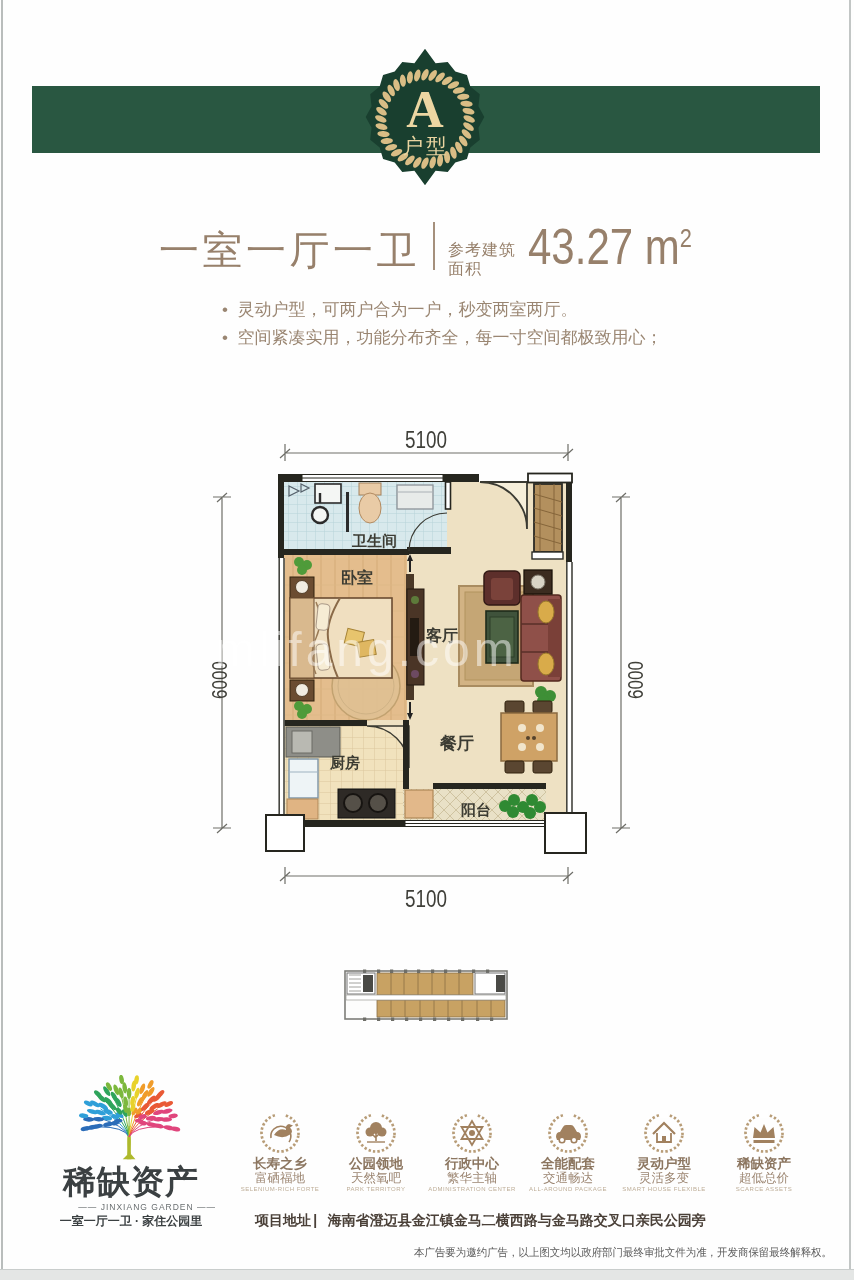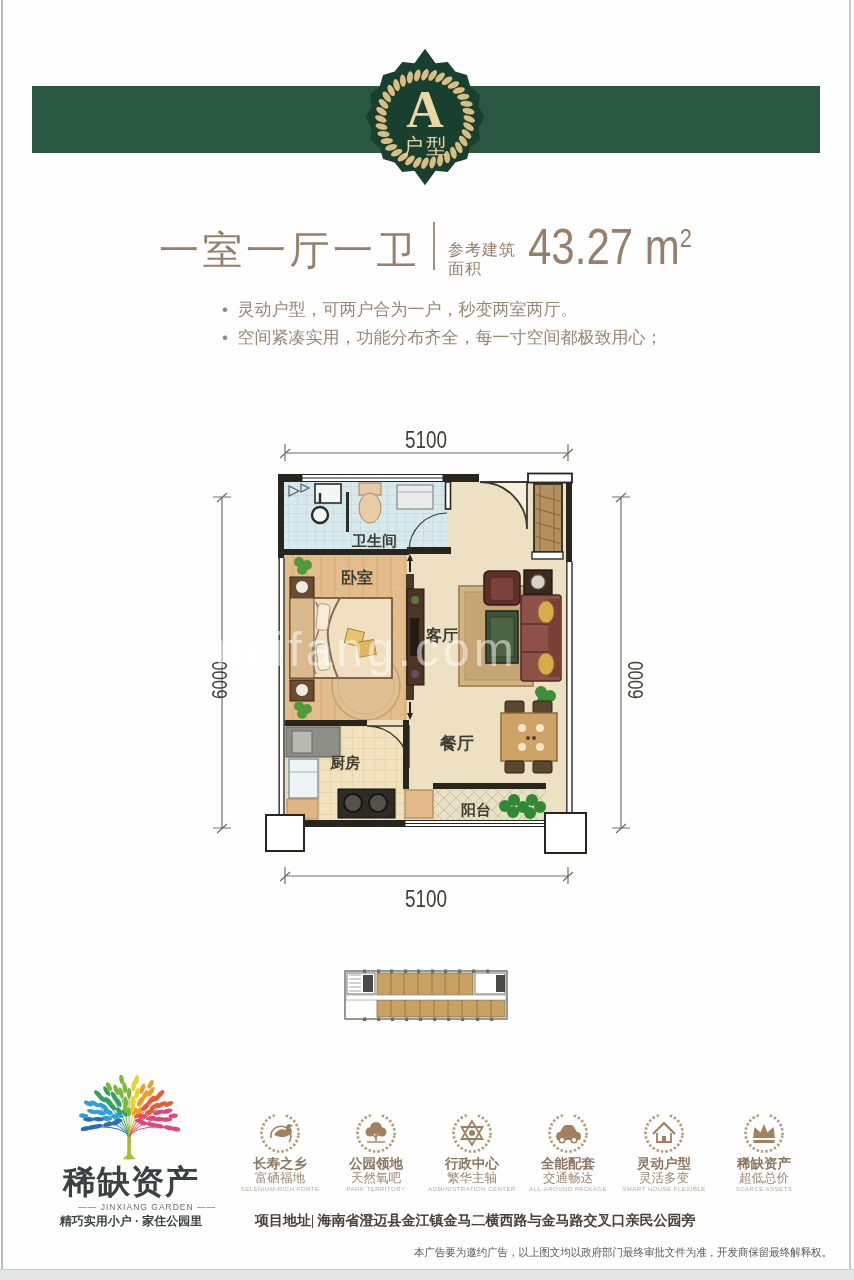--- a/index.html
+++ b/index.html
@@ -468,21 +468,21 @@
       <ellipse cx="117.6" cy="31.9" rx="2.5" ry="5.2" fill="#e95a36" transform="rotate(65 117.6 31.9)"></ellipse>
       <ellipse cx="122.6" cy="45.1" rx="2.5" ry="5.2" fill="#e0457c" transform="rotate(83 122.6 45.1)"></ellipse>
       <ellipse cx="125.3" cy="59.6" rx="2.5" ry="5.2" fill="#e0457c" transform="rotate(102 125.3 59.6)"></ellipse>
     </g>
 </svg>
 
 <div class="abs" style="left:46px;top:1166px;width:170px;text-align:center;font-family:'Liberation Serif',serif;font-size:33px;line-height:33px;font-weight:bold;color:#3b4042;letter-spacing:1px;">稀缺资产</div>
 
 <div class="abs" style="left:46px;top:1202px;width:170px;text-align:right;font-size:8.5px;color:#6a6f71;letter-spacing:1px;white-space:nowrap;">—— JINXIANG GARDEN ——</div>
 
-<div class="abs" style="left:42px;top:1213px;width:178px;text-align:center;font-size:12px;font-weight:bold;color:#3b4042;">精巧实用小户 · 家住公园里</div>
+<div class="abs" style="left:42px;top:1213px;width:178px;text-align:center;font-size:12px;font-weight:bold;color:#3b4042;">一室一厅一卫 · 家住公园里</div>
 
 <svg class="abs" style="left:240px;top:1105px;" width="560" height="95" viewBox="240 1105 560 95">
 
 <g>
 <circle cx="280" cy="1133" r="18.5" fill="none" stroke="#b89d78" stroke-width="2.7" stroke-dasharray="2.4 2.1" transform="rotate(8 280 1133)"></circle>
 <rect x="276" y="1110" width="8" height="8" fill="#fff"></rect>
 <path d="M271,1138 a10,10 0 1 1 18,4" fill="none" stroke="#a1815f" stroke-width="1.6"></path>
 <path d="M274,1135 q5,-8 12,-5 q-1,-5 3,-6 l4,1.5 l-3,2 q4,4 0,7 q-7,5 -16,0.5 Z" fill="#a1815f"></path>
 <text x="280" y="1168" font-size="13.5" font-weight="bold" fill="#8c7660" text-anchor="middle">长寿之乡</text>
 <text x="280" y="1182" font-size="12.5" fill="#9c8672" text-anchor="middle">富硒福地</text>
@@ -539,15 +539,15 @@
 <circle cx="760" cy="1133" r="18.5" fill="none" stroke="#b89d78" stroke-width="2.7" stroke-dasharray="2.4 2.1" transform="rotate(8 760 1133)"></circle>
 <rect x="756" y="1110" width="8" height="8" fill="#fff"></rect>
 <path d="M749,1138 l1.5,-11 l6,5.5 l3.5,-8.5 l3.5,8.5 l6,-5.5 l1.5,11 Z" fill="#a1815f"></path>
 <rect x="749.5" y="1140" width="21" height="3" fill="#a1815f"></rect>
 <text x="760" y="1168" font-size="13.5" font-weight="bold" fill="#8c7660" text-anchor="middle">稀缺资产</text>
 <text x="760" y="1182" font-size="12.5" fill="#9c8672" text-anchor="middle">超低总价</text>
 <text x="760" y="1191" font-size="6" fill="#bdad97" text-anchor="middle" letter-spacing="0.5">SCARCE ASSETS</text>
 </g>
 </svg>
 
-<div class="abs" style="left:255px;top:1212px;font-family:Liberation Serif, serif;font-size:14px;font-weight:bold;color:#4a4038;">项目地址| 海南省澄迈县金江镇金马二横西路与金马路交叉口亲民公园旁</div>
+<div class="abs" style="left:255px;top:1212px;font-family:Liberation Mono, monospace;font-size:14px;font-weight:bold;color:#4a4038;">项目地址| 海南省澄迈县金江镇金马二横西路与金马路交叉口亲民公园旁</div>
 
 <div class="abs" style="right:22px;top:1245px;font-size:11px;color:#5c5c5c;transform:scale(0.95,1);transform-origin:100% 0;">本广告要为邀约广告，以上图文均以政府部门最终审批文件为准，开发商保留最终解释权。</div>
 
 </body></html>

